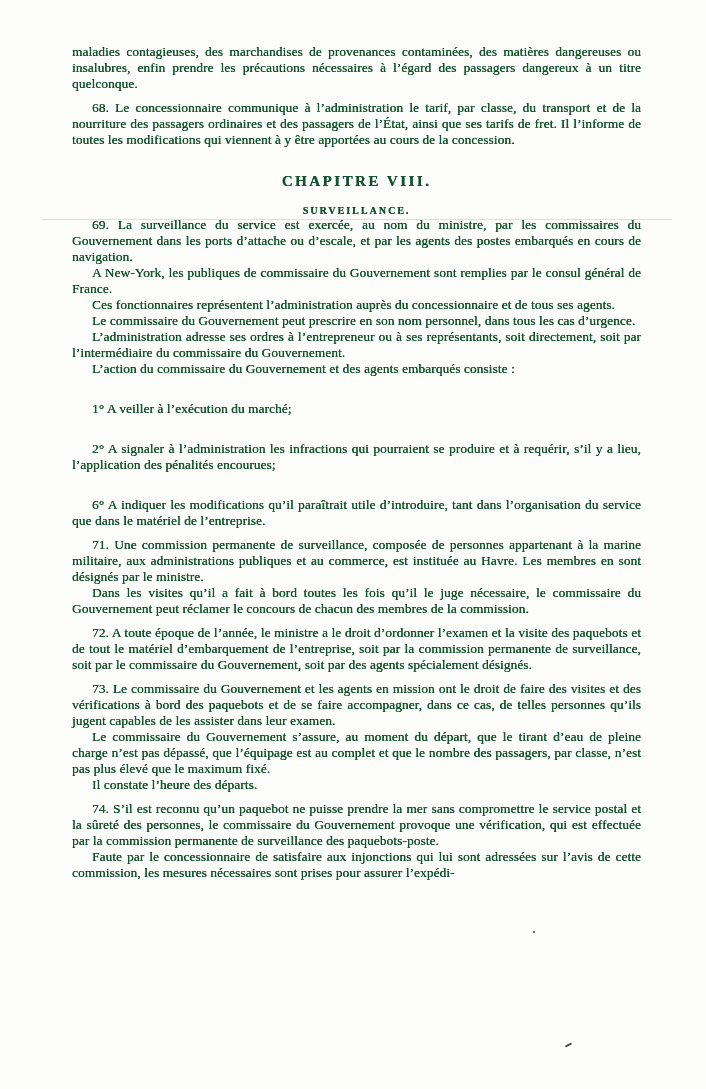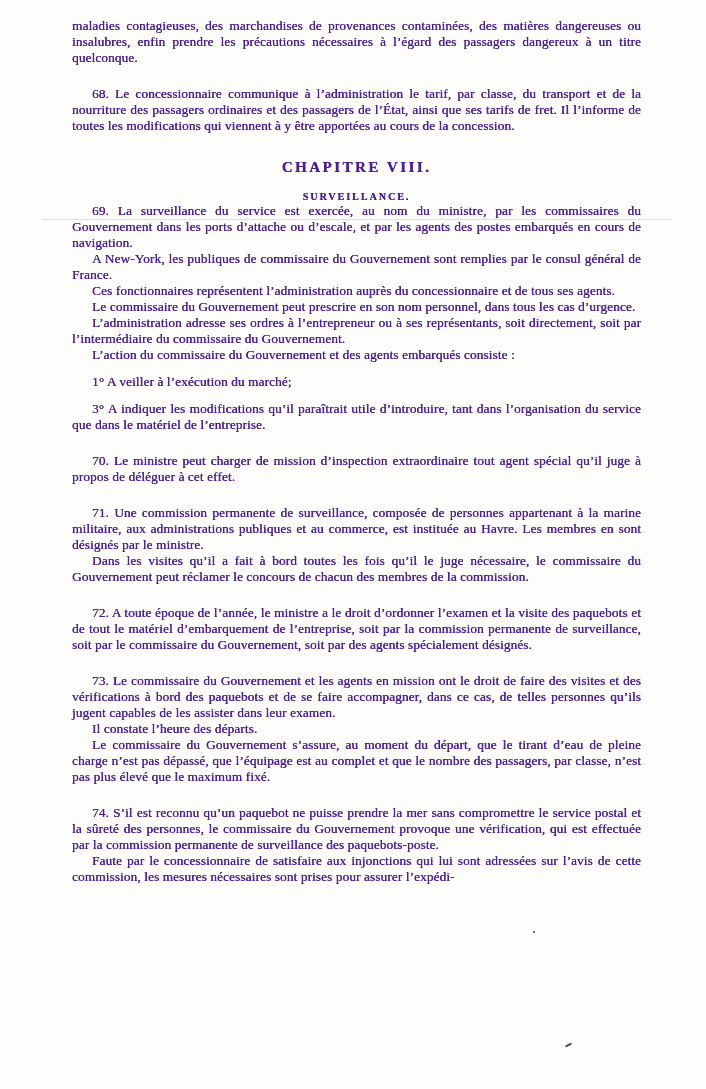--- a/index.html
+++ b/index.html
@@ -6,36 +6,36 @@
   body {
     width: 706px; height: 1089px;
     background: #ffffff;
     overflow: hidden;
     font-family: "Liberation Serif", "DejaVu Serif", serif;
   }
   .page {
     position: relative;
     width: 706px; height: 1089px;
     background: #fdfdfb;
-    color: #4c1d95;
+    color: #14532d;
     box-sizing: border-box;
-    padding: 18px 65px 0 72px;
+    padding: 44px 65px 0 72px;
   }
   .para {
     margin: 0;
     font-size: 13.3px;
     line-height: 16px;
     text-align: justify;
     text-indent: 20px;
     letter-spacing: 0.1px;
     text-shadow: 0.3px 0 0 currentColor; 
   }
   .cont { text-indent: 0; }           
-  .spaced { margin-top: 20px; }       
-  .item { margin-top: 11px; }          
+  .spaced { margin-top: 8px; }       
+  .item { margin-top: 24px; }          
   .chapter-title {
     margin: 25px 0 0 0;
     font-size: 15px;
     font-weight: bold;
     text-align: center;
     letter-spacing: 2.5px;
     text-indent: 0;
     text-shadow: 0.3px 0 0 currentColor;
   }
   .chapter-subtitle {
@@ -84,31 +84,31 @@
   <h3 class="chapter-subtitle">SURVEILLANCE.</h3>
 
   <p class="para spaced" style="margin-top:1px">69. La surveillance du service est exercée, au nom du ministre, par les commissaires du Gouvernement dans les ports d’attache ou d’escale, et par les agents des postes embarqués en cours de navigation.</p>
   <p class="para">A New-York, les publiques de commissaire du Gouvernement sont remplies par le consul général de France.</p>
   <p class="para">Ces fonctionnaires représentent l’administration auprès du concessionnaire et de tous ses agents.</p>
   <p class="para">Le commissaire du Gouvernement peut prescrire en son nom personnel, dans tous les cas d’urgence.</p>
   <p class="para">L’administration adresse ses ordres à l’entrepreneur ou à ses représentants, soit directement, soit par l’intermédiaire du commissaire du Gouvernement.</p>
   <p class="para">L’action du commissaire du Gouvernement et des agents embarqués consiste :</p>
 
   <p class="para item">1° A veiller à l’exécution du marché;</p>
-  <p class="para item">3° A indiquer les modifications qu’il paraîtrait utile d’introduire, tant dans l’organisation du service que dans le matériel de l’entreprise.</p>
+  <p class="para item">2° A signaler à l’administration les infractions qui pourraient se produire et à requérir, s’il y a lieu, l’application des pénalités encourues;</p>
+  <p class="para item">6° A indiquer les modifications qu’il paraîtrait utile d’introduire, tant dans l’organisation du service que dans le matériel de l’entreprise.</p>
 
-  <p class="para spaced">70. Le ministre peut charger de mission d’inspection extraordinaire tout agent spécial qu’il juge à propos de déléguer à cet effet.</p>
 
   <p class="para spaced">71. Une commission permanente de surveillance, composée de personnes appartenant à la marine militaire, aux administrations publiques et au commerce, est instituée au Havre. Les membres en sont désignés par le ministre.</p>
   <p class="para">Dans les visites qu’il a fait à bord toutes les fois qu’il le juge nécessaire, le commissaire du Gouvernement peut réclamer le concours de chacun des membres de la commission.</p>
 
   <p class="para spaced">72. A toute époque de l’année, le ministre a le droit d’ordonner l’examen et la visite des paquebots et de tout le matériel d’embarquement de l’entreprise, soit par la commission permanente de surveillance, soit par le commissaire du Gouvernement, soit par des agents spécialement désignés.</p>
 
   <p class="para spaced">73. Le commissaire du Gouvernement et les agents en mission ont le droit de faire des visites et des vérifications à bord des paquebots et de se faire accompagner, dans ce cas, de telles personnes qu’ils jugent capables de les assister dans leur examen.</p>
+  <p class="para">Le commissaire du Gouvernement s’assure, au moment du départ, que le tirant d’eau de pleine charge n’est pas dépassé, que l’équipage est au complet et que le nombre des passagers, par classe, n’est pas plus élevé que le maximum fixé.</p>
   <p class="para">Il constate l’heure des départs.</p>
-  <p class="para">Le commissaire du Gouvernement s’assure, au moment du départ, que le tirant d’eau de pleine charge n’est pas dépassé, que l’équipage est au complet et que le nombre des passagers, par classe, n’est pas plus élevé que le maximum fixé.</p>
 
   <p class="para spaced">74. S’il est reconnu qu’un paquebot ne puisse prendre la mer sans compromettre le service postal et la sûreté des personnes, le commissaire du Gouvernement provoque une vérification, qui est effectuée par la commission permanente de surveillance des paquebots-poste.</p>
   <p class="para">Faute par le concessionnaire de satisfaire aux injonctions qui lui sont adressées sur l’avis de cette commission, les mesures nécessaires sont prises pour assurer l’expédi-</p>
 
   <span class="ink-speck-a"></span>
   <span class="ink-speck-b"></span>
 </div>
 
 </body></html>

